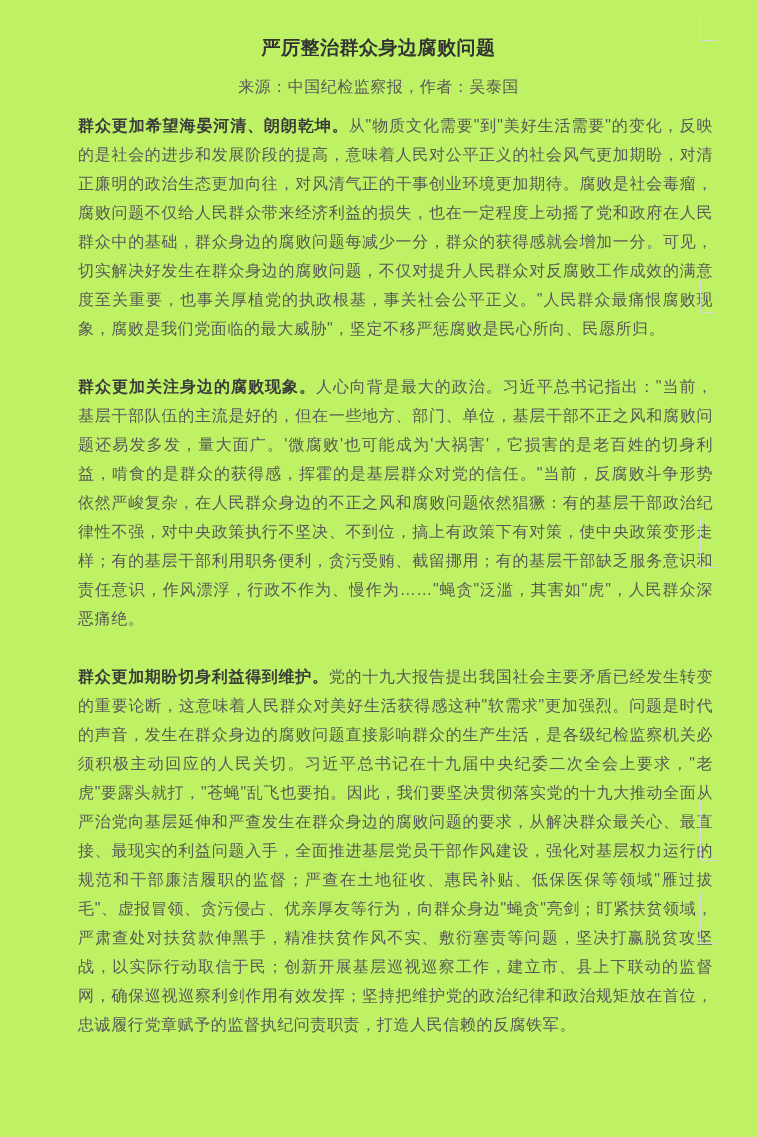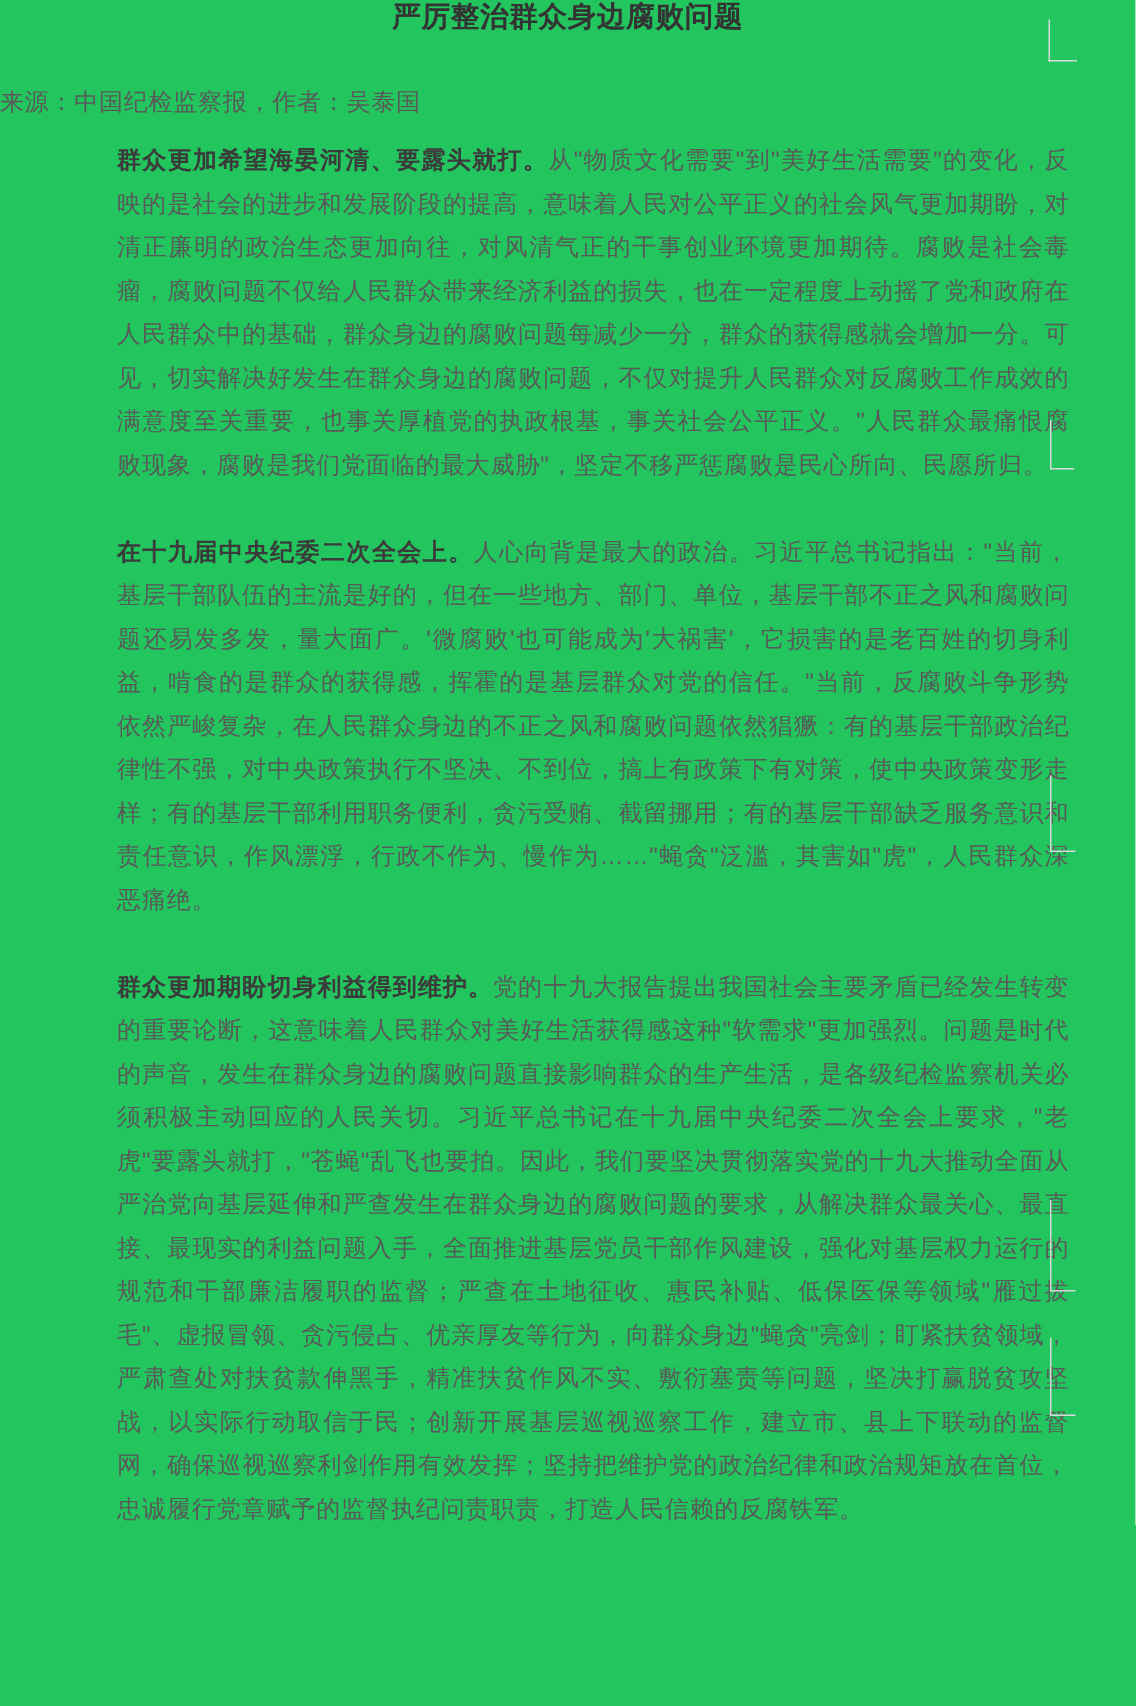--- a/index.html
+++ b/index.html
@@ -4,41 +4,42 @@
 <style>
   html, body {
     margin: 0;
     padding: 0;
     background: #ffffff;
   }
   .page {
     position: relative;
     width: 757px;
     height: 1137px;
-    background: #22c55e;
+    background: #bef264;
     font-family: "Liberation Sans", sans-serif;
     overflow: hidden;
     box-sizing: border-box;
+    padding-top: 36px;
   }
   .title {
     text-align: center;
     font-size: 19px;
     line-height: 24px;
     font-weight: bold;
     color: #333333;
     letter-spacing: 0.5px;
     margin: 0;
   }
   .byline {
-    text-align: left;
+    text-align: center;
     font-size: 16px;
     line-height: 22px;
     color: #595959;
     letter-spacing: 0.5px;
-    margin-top: 34px;
+    margin-top: 16px;
   }
   .content {
     margin: 13px 44px 0 78px;
   }
   .content p {
     margin: 0 0 29px 0;
     font-size: 16px;
     line-height: 29px;
     color: #595959;
     letter-spacing: 0.6px;
@@ -59,23 +60,23 @@
 <body>
 
 <div class="page">
 
   <h1 class="title">严厉整治群众身边腐败问题</h1>
 
   <div class="byline">来源：中国纪检监察报，作者：吴泰国</div>
 
   <div class="content">
 
-    <p><span class="lead">群众更加希望海晏河清、要露头就打。</span><span>从"物质文化需要"到"美好生活需要"的变化，反映的是社会的进步和发展阶段的提高，意味着人民对公平正义的社会风气更加期盼，对清正廉明的政治生态更加向往，对风清气正的干事创业环境更加期待。腐败是社会毒瘤，腐败问题不仅给人民群众带来经济利益的损失，也在一定程度上动摇了党和政府在人民群众中的基础，群众身边的腐败问题每减少一分，群众的获得感就会增加一分。可见，切实解决好发生在群众身边的腐败问题，不仅对提升人民群众对反腐败工作成效的满意度至关重要，也事关厚植党的执政根基，事关社会公平正义。"人民群众最痛恨腐败现象，腐败是我们党面临的最大威胁"，坚定不移严惩腐败是民心所向、民愿所归。</span></p>
+    <p><span class="lead">群众更加希望海晏河清、朗朗乾坤。</span><span>从"物质文化需要"到"美好生活需要"的变化，反映的是社会的进步和发展阶段的提高，意味着人民对公平正义的社会风气更加期盼，对清正廉明的政治生态更加向往，对风清气正的干事创业环境更加期待。腐败是社会毒瘤，腐败问题不仅给人民群众带来经济利益的损失，也在一定程度上动摇了党和政府在人民群众中的基础，群众身边的腐败问题每减少一分，群众的获得感就会增加一分。可见，切实解决好发生在群众身边的腐败问题，不仅对提升人民群众对反腐败工作成效的满意度至关重要，也事关厚植党的执政根基，事关社会公平正义。"人民群众最痛恨腐败现象，腐败是我们党面临的最大威胁"，坚定不移严惩腐败是民心所向、民愿所归。</span></p>
 
-    <p><span class="lead">在十九届中央纪委二次全会上。</span><span>人心向背是最大的政治。习近平总书记指出："当前，基层干部队伍的主流是好的，但在一些地方、部门、单位，基层干部不正之风和腐败问题还易发多发，量大面广。'微腐败'也可能成为'大祸害'，它损害的是老百姓的切身利益，啃食的是群众的获得感，挥霍的是基层群众对党的信任。"当前，反腐败斗争形势依然严峻复杂，在人民群众身边的不正之风和腐败问题依然猖獗：有的基层干部政治纪律性不强，对中央政策执行不坚决、不到位，搞上有政策下有对策，使中央政策变形走样；有的基层干部利用职务便利，贪污受贿、截留挪用；有的基层干部缺乏服务意识和责任意识，作风漂浮，行政不作为、慢作为……"蝇贪"泛滥，其害如"虎"，人民群众深恶痛绝。</span></p>
+    <p><span class="lead">群众更加关注身边的腐败现象。</span><span>人心向背是最大的政治。习近平总书记指出："当前，基层干部队伍的主流是好的，但在一些地方、部门、单位，基层干部不正之风和腐败问题还易发多发，量大面广。'微腐败'也可能成为'大祸害'，它损害的是老百姓的切身利益，啃食的是群众的获得感，挥霍的是基层群众对党的信任。"当前，反腐败斗争形势依然严峻复杂，在人民群众身边的不正之风和腐败问题依然猖獗：有的基层干部政治纪律性不强，对中央政策执行不坚决、不到位，搞上有政策下有对策，使中央政策变形走样；有的基层干部利用职务便利，贪污受贿、截留挪用；有的基层干部缺乏服务意识和责任意识，作风漂浮，行政不作为、慢作为……"蝇贪"泛滥，其害如"虎"，人民群众深恶痛绝。</span></p>
 
     <p><span class="lead">群众更加期盼切身利益得到维护。</span><span>党的十九大报告提出我国社会主要矛盾已经发生转变的重要论断，这意味着人民群众对美好生活获得感这种"软需求"更加强烈。问题是时代的声音，发生在群众身边的腐败问题直接影响群众的生产生活，是各级纪检监察机关必须积极主动回应的人民关切。习近平总书记在十九届中央纪委二次全会上要求，"老虎"要露头就打，"苍蝇"乱飞也要拍。因此，我们要坚决贯彻落实党的十九大推动全面从严治党向基层延伸和严查发生在群众身边的腐败问题的要求，从解决群众最关心、最直接、最现实的利益问题入手，全面推进基层党员干部作风建设，强化对基层权力运行的规范和干部廉洁履职的监督；严查在土地征收、惠民补贴、低保医保等领域"雁过拔毛"、虚报冒领、贪污侵占、优亲厚友等行为，向群众身边"蝇贪"亮剑；盯紧扶贫领域，严肃查处对扶贫款伸黑手，精准扶贫作风不实、敷衍塞责等问题，坚决打赢脱贫攻坚战，以实际行动取信于民；创新开展基层巡视巡察工作，建立市、县上下联动的监督网，确保巡视巡察利剑作用有效发挥；坚持把维护党的政治纪律和政治规矩放在首位，忠诚履行党章赋予的监督执纪问责职责，打造人民信赖的反腐铁军。</span></p>
   </div>
 
   <div class="boundary-mark" style="left:699px; top:13px;  width:18px; height:27px;"></div>
   <div class="boundary-mark" style="left:700px; top:280px; width:15px; height:32px;"></div>
   <div class="boundary-mark" style="left:700px; top:517px; width:16px; height:50px;"></div>
   <div class="boundary-mark" style="left:700px; top:800px; width:16px; height:60px;"></div>
   <div class="boundary-mark" style="left:700px; top:892px; width:16px; height:51px;"></div>
 

